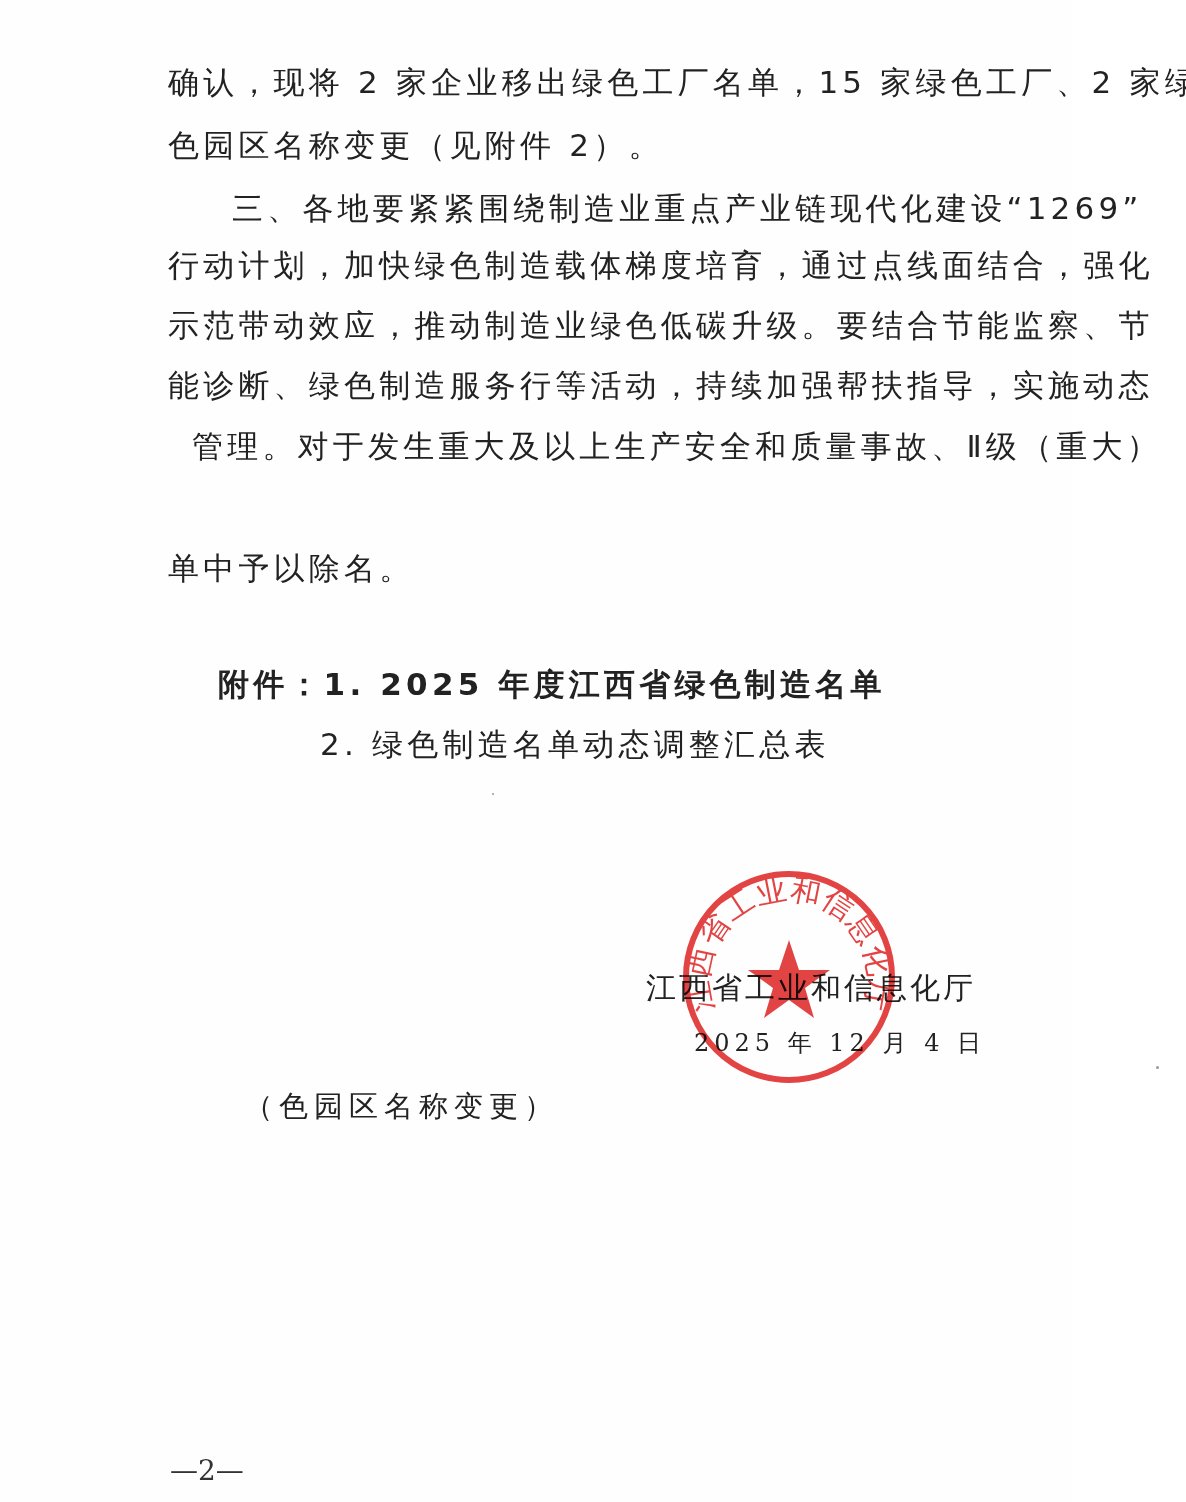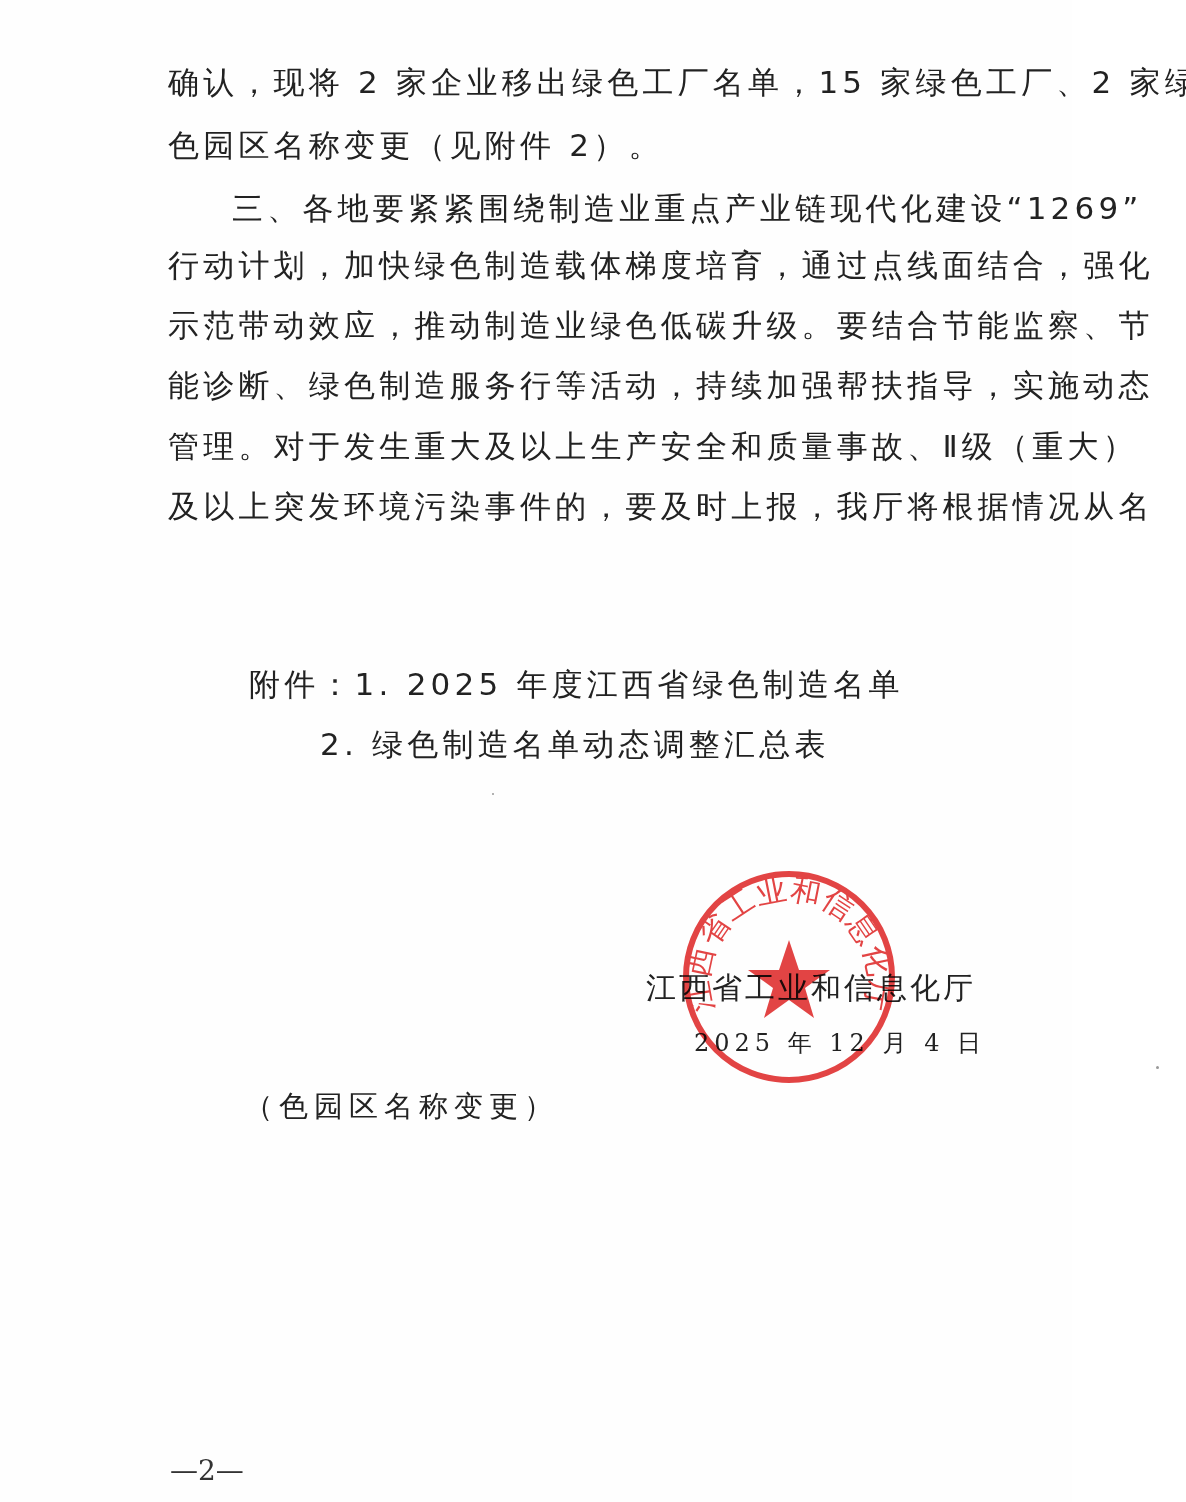--- a/index.html
+++ b/index.html
@@ -26,21 +26,21 @@
       left: 168px;
       font-size: 31px;
       line-height: 40px;
       letter-spacing: 4.2px;
       white-space: nowrap;
       font-family: "DejaVu Sans", "Liberation Sans", sans-serif;
       font-weight: 400;
       color: #222;
     }
     .indent { left: 232px; }
-    .attach-1 { left: 249px; }
+    .attach-1 { left: 218px; font-weight: bold; }
     .attach-2 { left: 320px; }
     .signer {
       position: absolute;
       left: 646px;
       top: 968px;
       font-size: 30px;
       letter-spacing: 3px;
       font-family: "DejaVu Sans", "Liberation Sans", sans-serif;
       color: #222;
       white-space: nowrap;
@@ -97,22 +97,22 @@
 <body>
 
 <div class="page">
 
   <div class="line" style="top:62px;">确认，现将 2 家企业移出绿色工厂名单，15 家绿色工厂、2 家绿</div>
   <div class="line" style="top:125px;text-align:center;">色园区名称变更（见附件 2）。</div>
   <div class="line indent" style="top:188px;">三、各地要紧紧围绕制造业重点产业链现代化建设“1269”</div>
   <div class="line" style="top:245px;">行动计划，加快绿色制造载体梯度培育，通过点线面结合，强化</div>
   <div class="line" style="top:305px;">示范带动效应，推动制造业绿色低碳升级。要结合节能监察、节</div>
   <div class="line" style="top:365px;">能诊断、绿色制造服务行等活动，持续加强帮扶指导，实施动态</div>
-  <div class="line" style="top:426px;">管理。对于发生重大及以上生产安全和质量事故、Ⅱ级（重大）</div>
-  <div class="line" style="top:486px;">及以上突发环境污染事件的，要及时上报，我厅将根据情况从名</div>
+  <div class="line" style="top:426px;margin-left:24px;">管理。对于发生重大及以上生产安全和质量事故、Ⅱ级（重大）</div>
+  <div class="line" style="top:548px;">单中予以除名。</div>
 
   <div class="line attach-1" style="top:664px;">
     <span>附件：</span><span>1. 2025 年度江西省绿色制造名单</span>
   </div>
   <div class="line attach-2" style="top:724px;">2. 绿色制造名单动态调整汇总表</div>
 
   <svg class="seal" viewBox="0 0 218 218">
     <defs>
       <path id="sealArc" d="M 34 140 A 80 80 0 1 1 184 140"></path>
     </defs>

